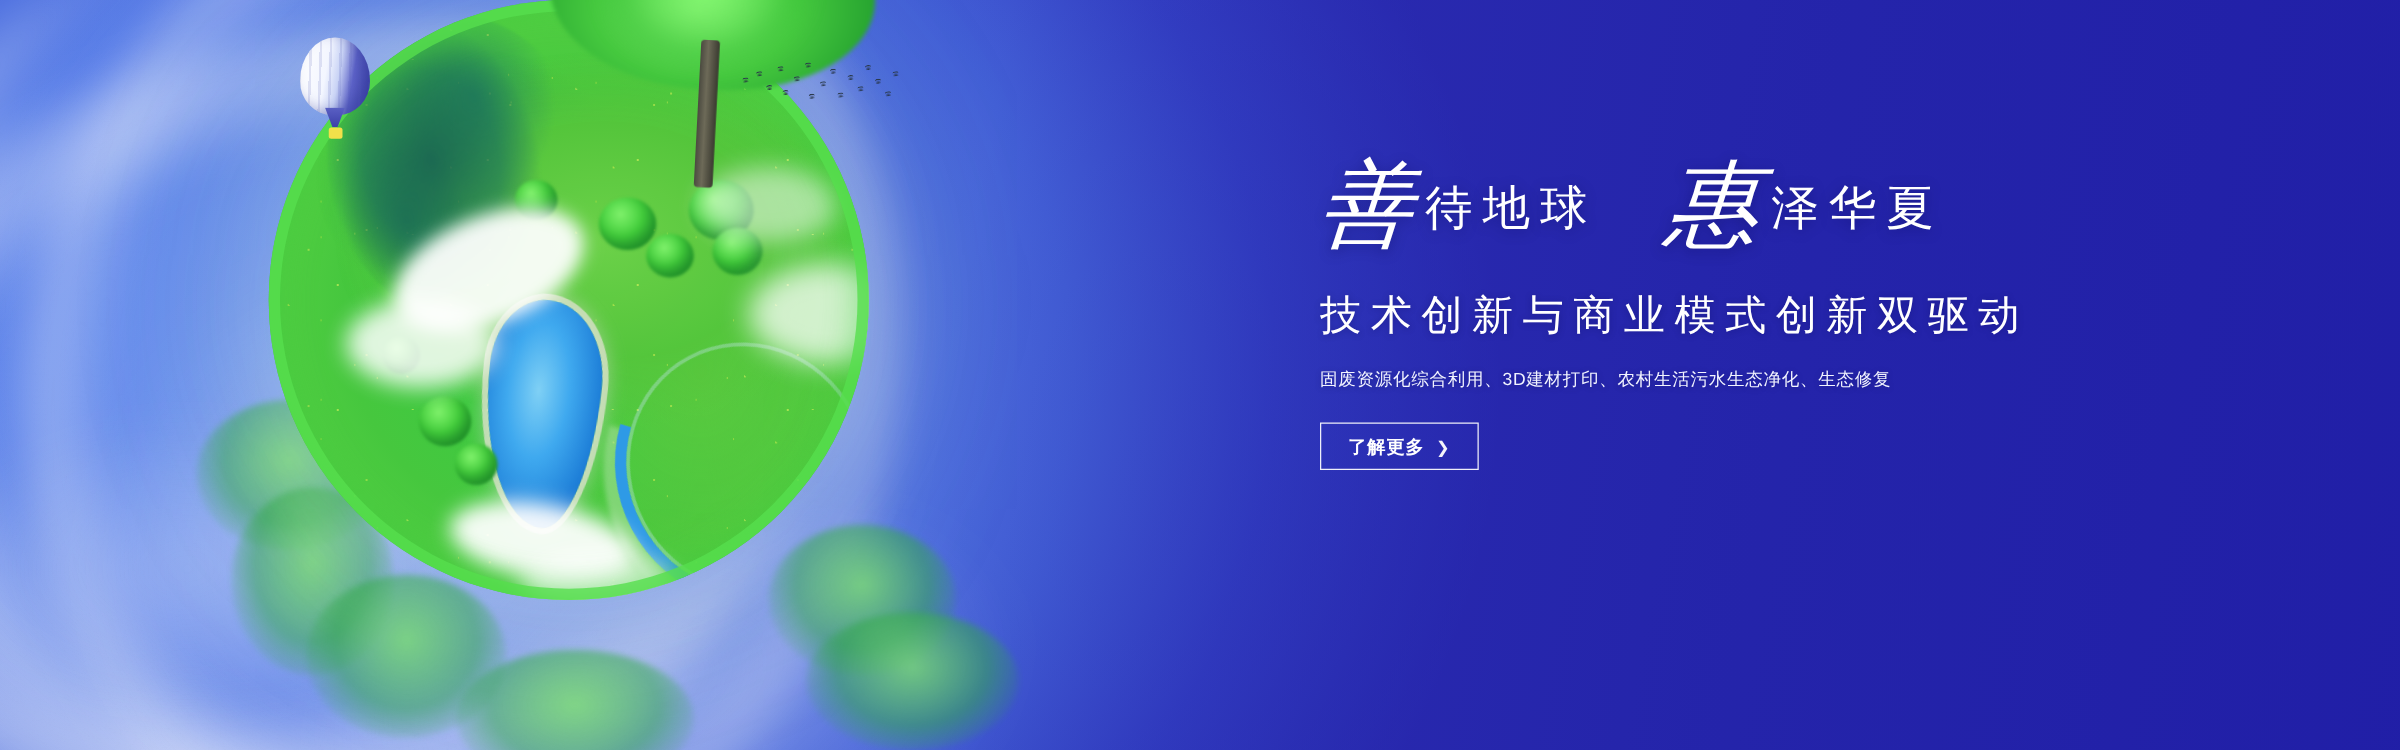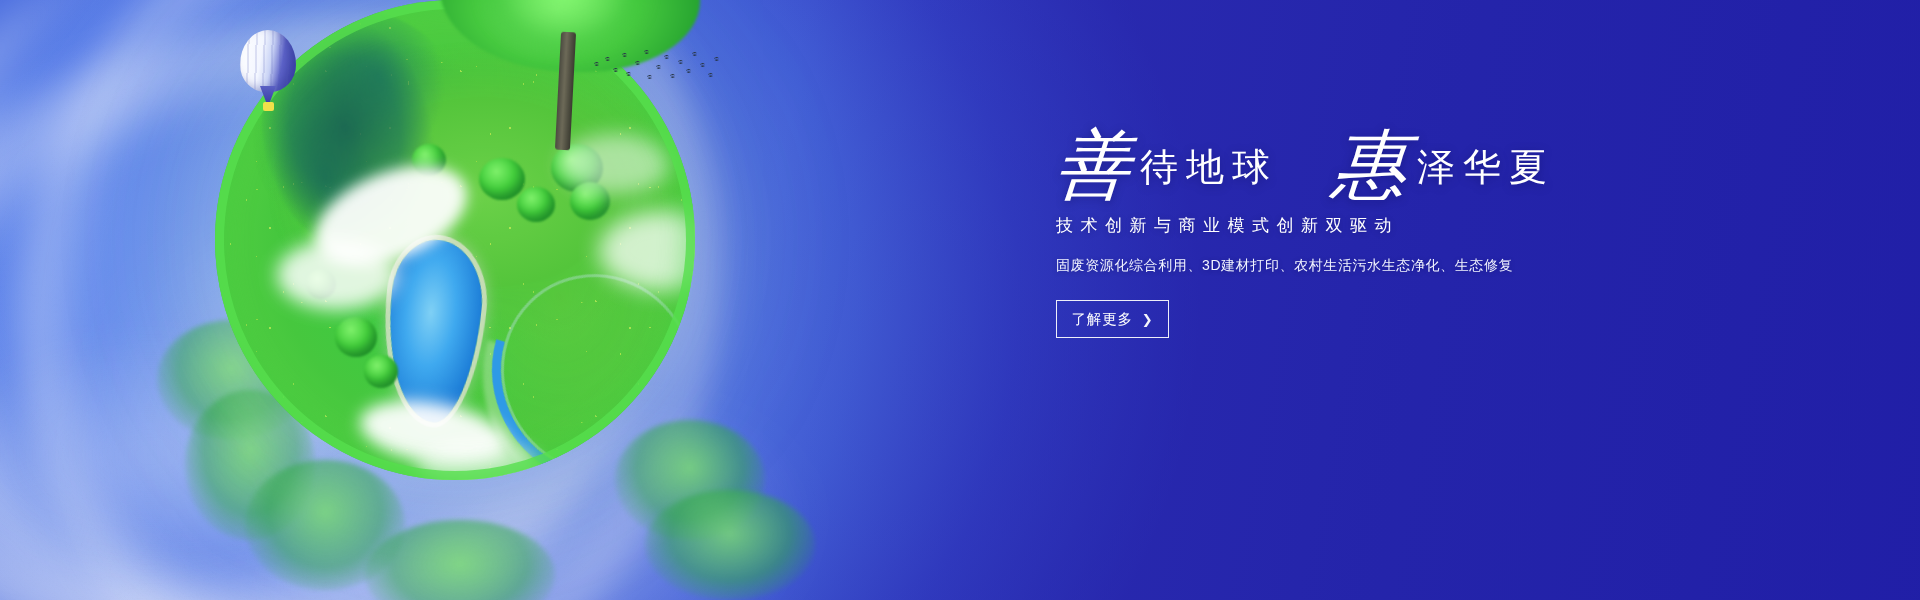--- a/index.html
+++ b/index.html
@@ -190,38 +190,40 @@
     position:relative;top:6px;
   }
   .h-small{
     font-family:"Liberation Serif","DejaVu Serif",serif;
     font-size:38px;font-weight:400;letter-spacing:8px;
     display:inline-block;position:relative;top:-4px;margin-left:10px;
   }
   .h-gap{display:inline-block;width:46px;}
 
   .subtitle{
-    color:#ffffff;font-size:17px;letter-spacing:7.5px;white-space:nowrap;
+    margin-top:16px;
+    color:#ffffff;font-size:33px;letter-spacing:7.5px;white-space:nowrap;
     font-family:"Liberation Sans","DejaVu Sans",sans-serif;
     text-shadow:0 1px 6px rgba(10,10,70,.3);
   }
   .desc{
     margin-top:20px;
     color:#f2f4ff;font-size:14px;letter-spacing:.6px;white-space:nowrap;
     font-family:"Liberation Sans","DejaVu Sans",sans-serif;
     text-shadow:0 1px 5px rgba(10,10,70,.3);
   }
   .cta{
     margin-top:25px;display:inline-flex;align-items:center;justify-content:center;
     gap:9px;
-    width:113px;height:38px;box-sizing:border-box;
+    width:127px;height:38px;box-sizing:border-box;
     border:1px solid rgba(255,255,255,.92);
     background:transparent;color:#ffffff;
     font-size:14.5px;letter-spacing:.8px;cursor:pointer;
     font-family:"Liberation Sans","DejaVu Sans",sans-serif;
+    font-weight:bold;
   }
   .cta .chev{font-size:13px;line-height:1;opacity:.95;}
 </style>
 </head>
 <body>
 
 <div class="stage">
 
   <div class="bg-base"></div>
   <div class="wisp w1"></div>

